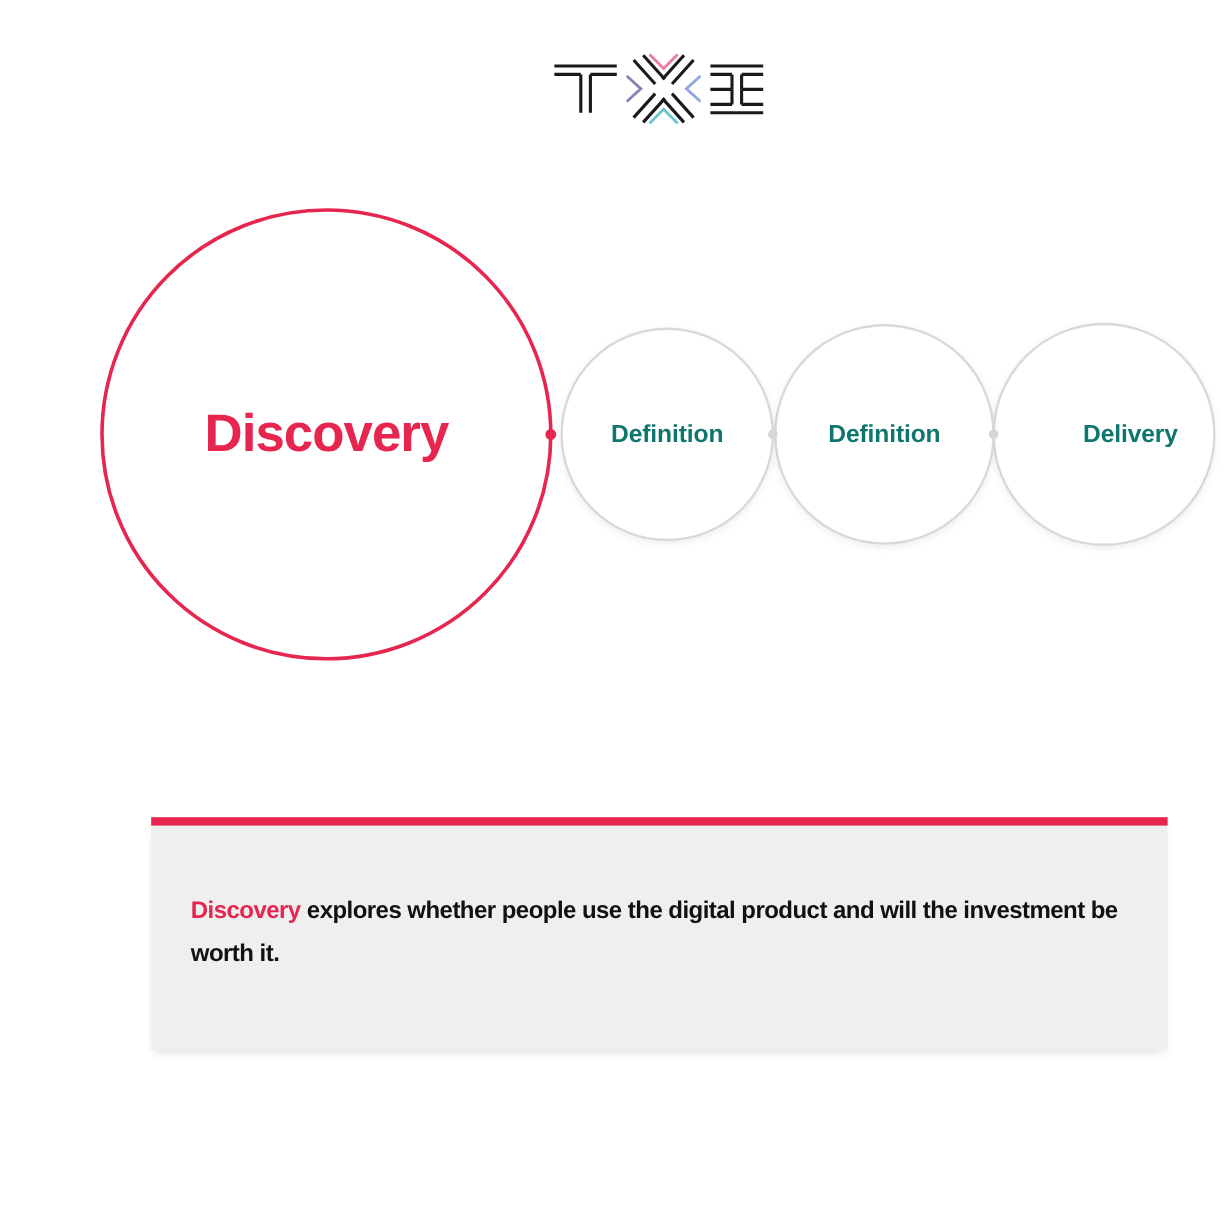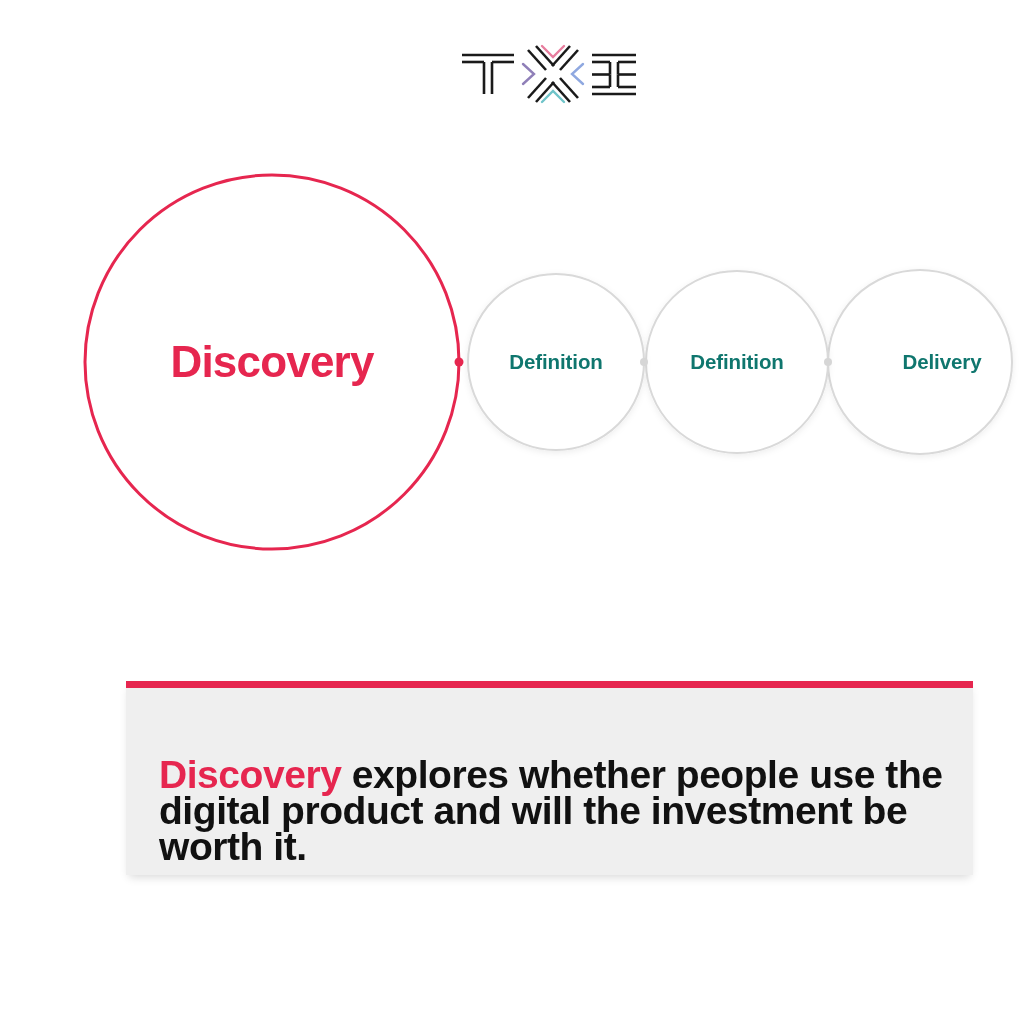--- a/index.html
+++ b/index.html
@@ -88,24 +88,24 @@
     position: absolute;
     left: 0;
     top: 0;
     width: 100%;
     height: 7px;
     background: #e6264f;
   }
   .desc-text {
     position: absolute;
     left: 33px;
-    top: 76px;
+    top: 60px;
     width: 790px;
     margin: 0;
-    font-size: 39px;
+    font-size: 20px;
     line-height: 36px;
     font-weight: 700;
     color: #111111;
     letter-spacing: -0.45px;
   }
   .desc-text .hl {
     color: #e6264f;
     font-weight: 700;
   }
 </style>

